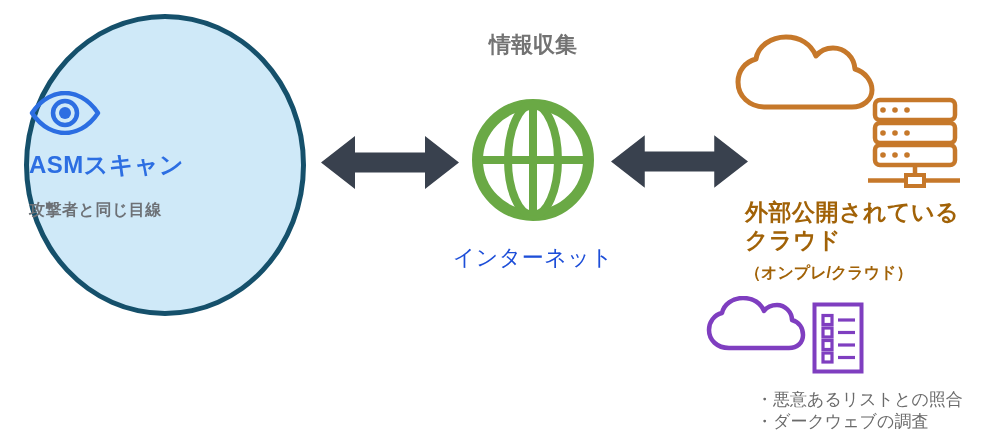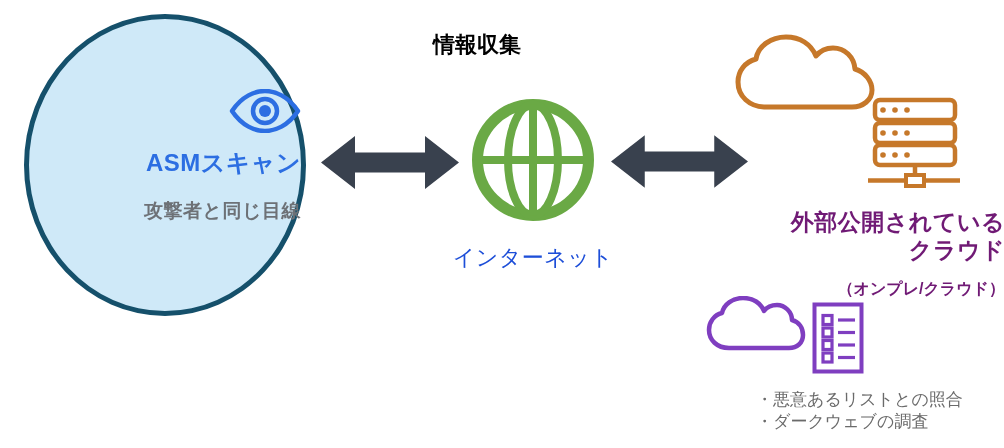--- a/index.html
+++ b/index.html
@@ -10,46 +10,46 @@
     font-family:"Liberation Sans","DejaVu Sans",sans-serif;
     overflow:hidden;
   }
   .abs{position:absolute;}
 
   
   .asm-circle{
     left:24px;top:14px;width:272px;height:274px;
     border:5px solid #15506b;border-radius:50%;
     background:#cfe9f8;
-    display:flex;flex-direction:column;align-items:flex-end;justify-content:center;
+    display:flex;flex-direction:column;align-items:flex-start;justify-content:center;
     padding-bottom:18px;box-sizing:content-box;
   }
   .eye-wrap{margin-bottom:14px;line-height:0;}
   .asm-title{font-size:24px;font-weight:bold;color:#2c6ee2;margin-bottom:7px;letter-spacing:0.5px;}
-  .asm-sub{font-size:19px;font-weight:bold;color:#6d7176;letter-spacing:0.5px;margin-top:12px;}
+  .asm-sub{font-size:16px;font-weight:bold;color:#6d7176;letter-spacing:0.5px;margin-top:12px;}
 
   
   .arrow-left{left:321px;top:136px;line-height:0;}
   .arrow-right{left:611px;top:135px;line-height:0;}
 
   
-  .info-label{left:433px;top:30px;width:200px;
-    font-size:22px;font-weight:bold;color:#000000;}
+  .info-label{left:433px;top:30px;width:200px;text-align:center;
+    font-size:22px;font-weight:bold;color:#737373;}
   .globe-wrap{left:469px;top:96px;line-height:0;}
   .internet-label{left:428px;top:243px;width:210px;text-align:center;
     font-size:22px;font-weight:500;color:#1d4ed8;letter-spacing:0.5px;}
 
   
   .cloud-orange{left:733px;top:33px;line-height:0;}
   .server-wrap{left:866px;top:97px;line-height:0;}
 
   
-  .asset-text{left:745px;top:208px;width:260px;text-align:right;color:#701a75;font-weight:bold;}
+  .asset-text{left:745px;top:198px;width:260px;text-align:left;color:#a16207;font-weight:bold;}
   .asset-line{font-size:23px;line-height:28px;letter-spacing:0.5px;}
-  .asset-sub{font-size:16px;line-height:21px;margin-top:14px;}
+  .asset-sub{font-size:16px;line-height:21px;margin-top:8px;}
 
   
   .cloud-purple{left:706px;top:296px;line-height:0;}
   .checklist-wrap{left:812px;top:302px;line-height:0;}
 
   
   .notes{left:756px;top:389px;color:#6a6a6a;font-size:17px;line-height:22px;font-weight:500;}
 </style>
 </head>
 <body>

